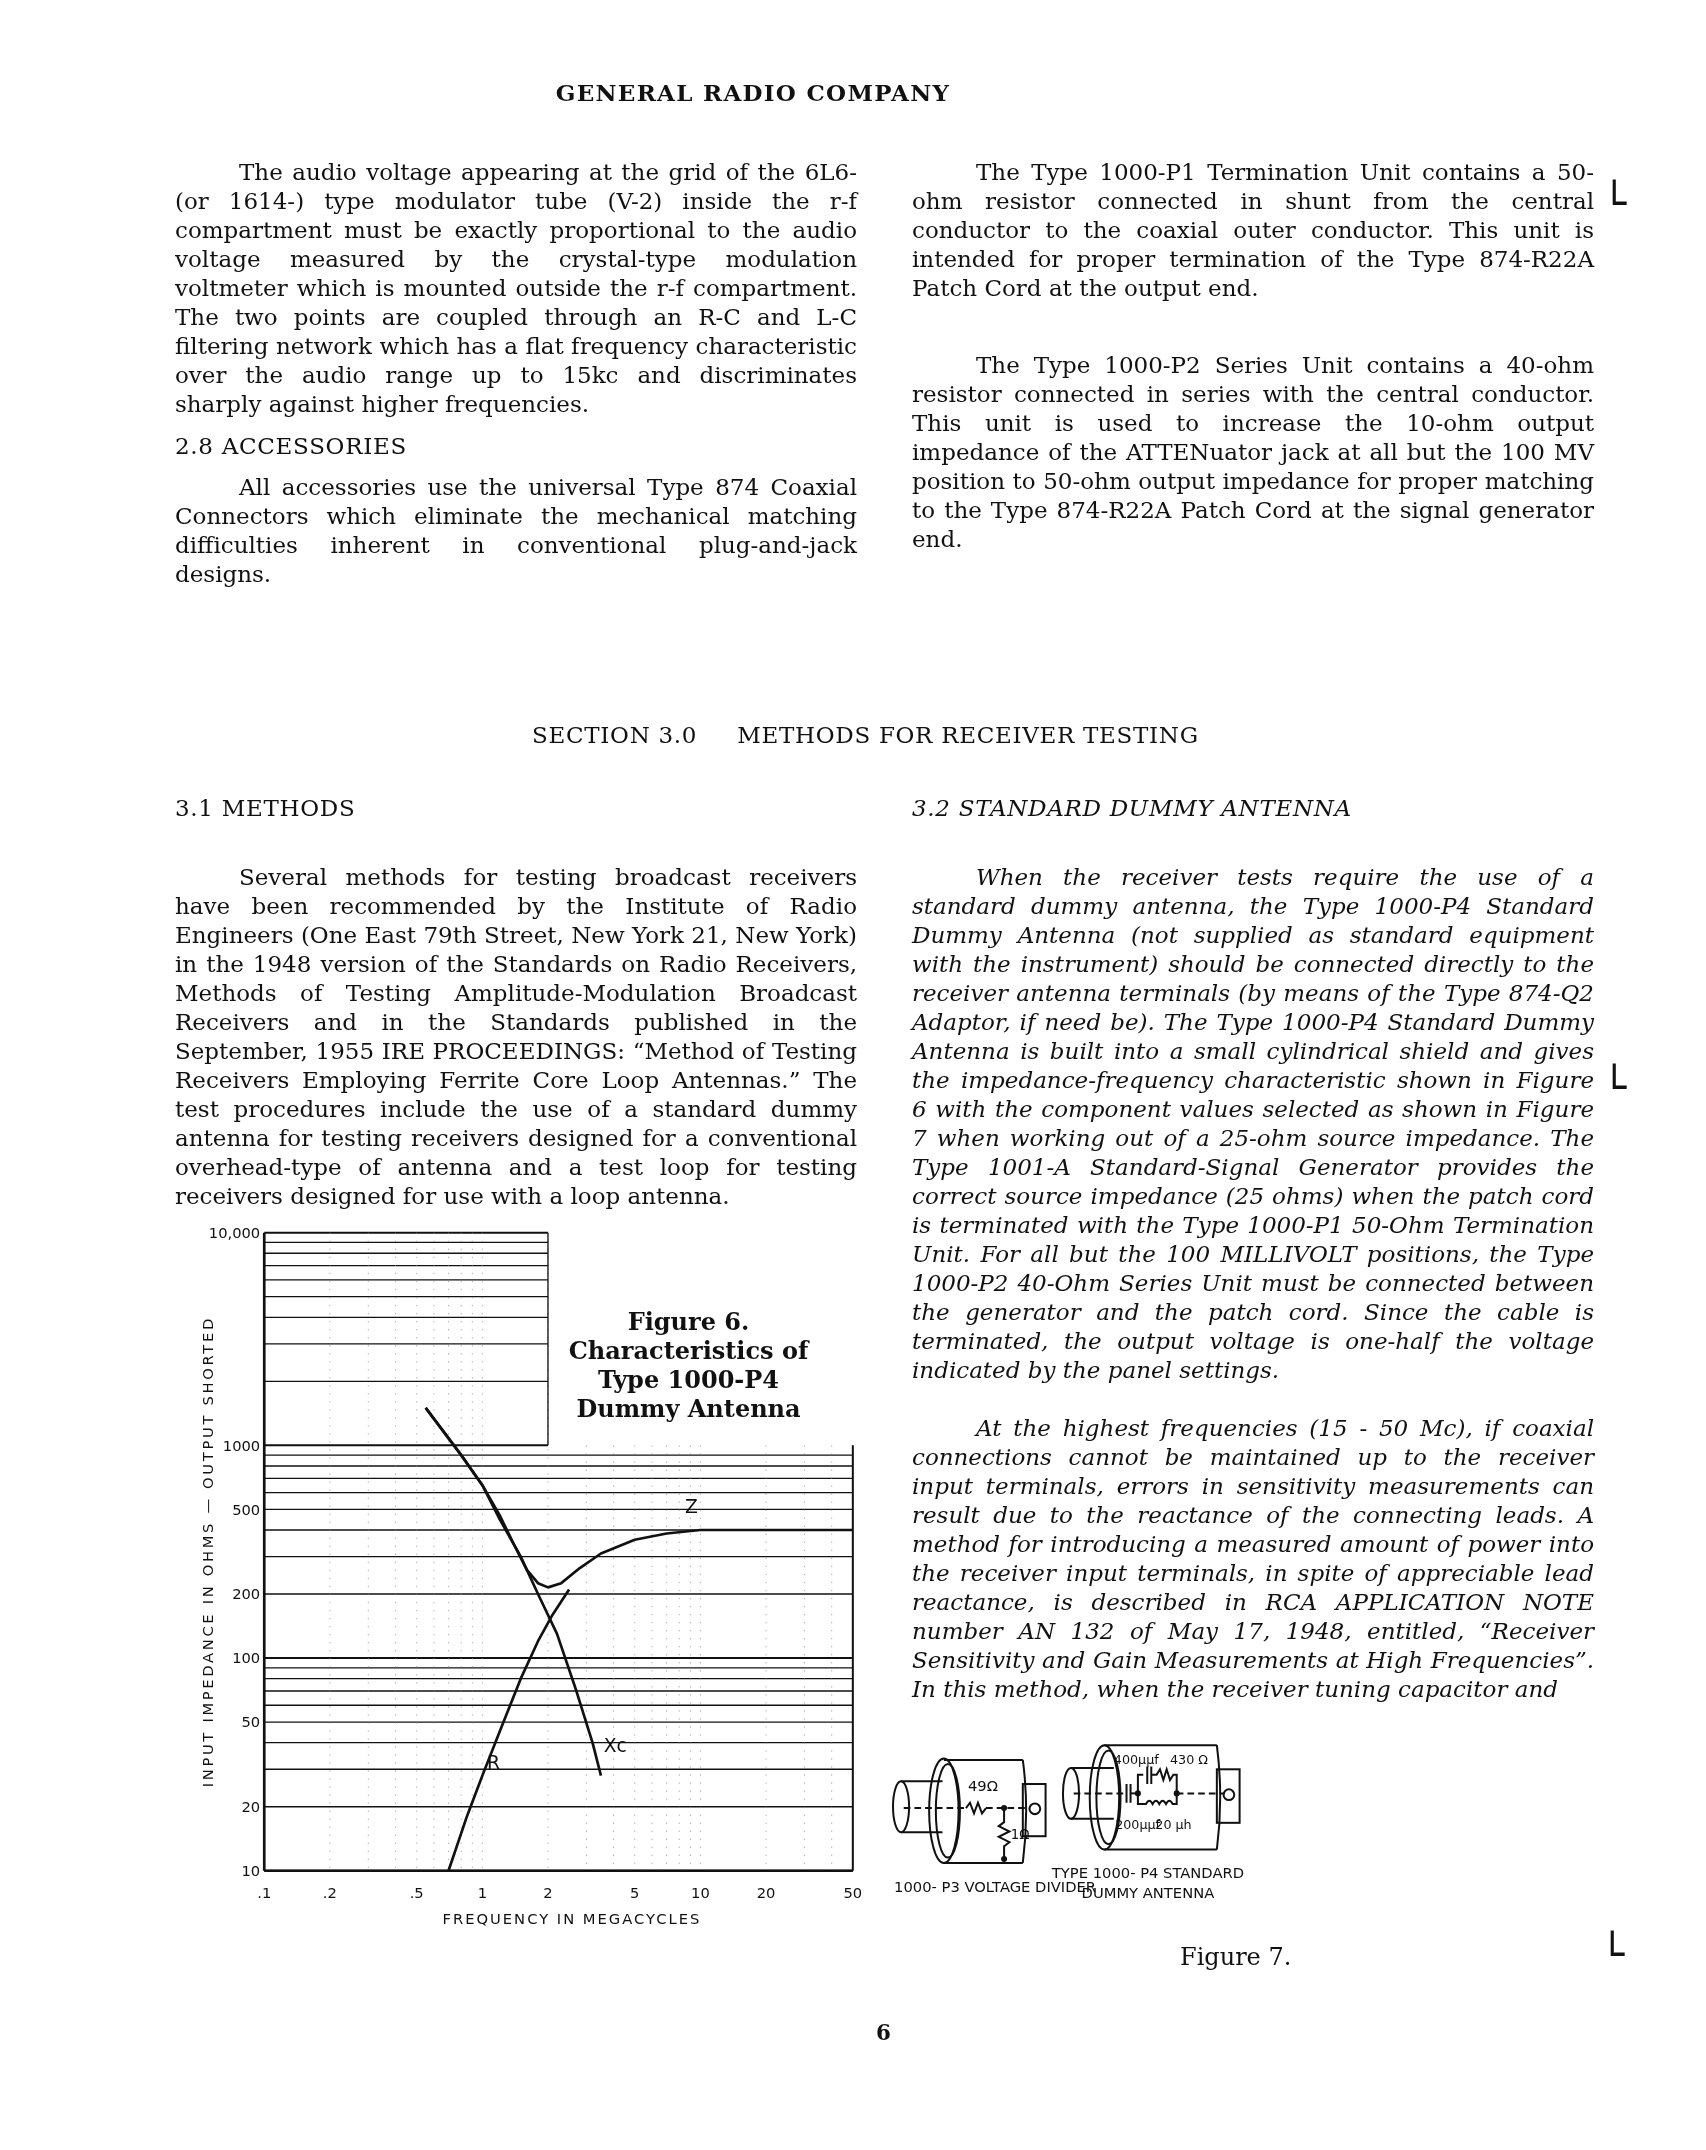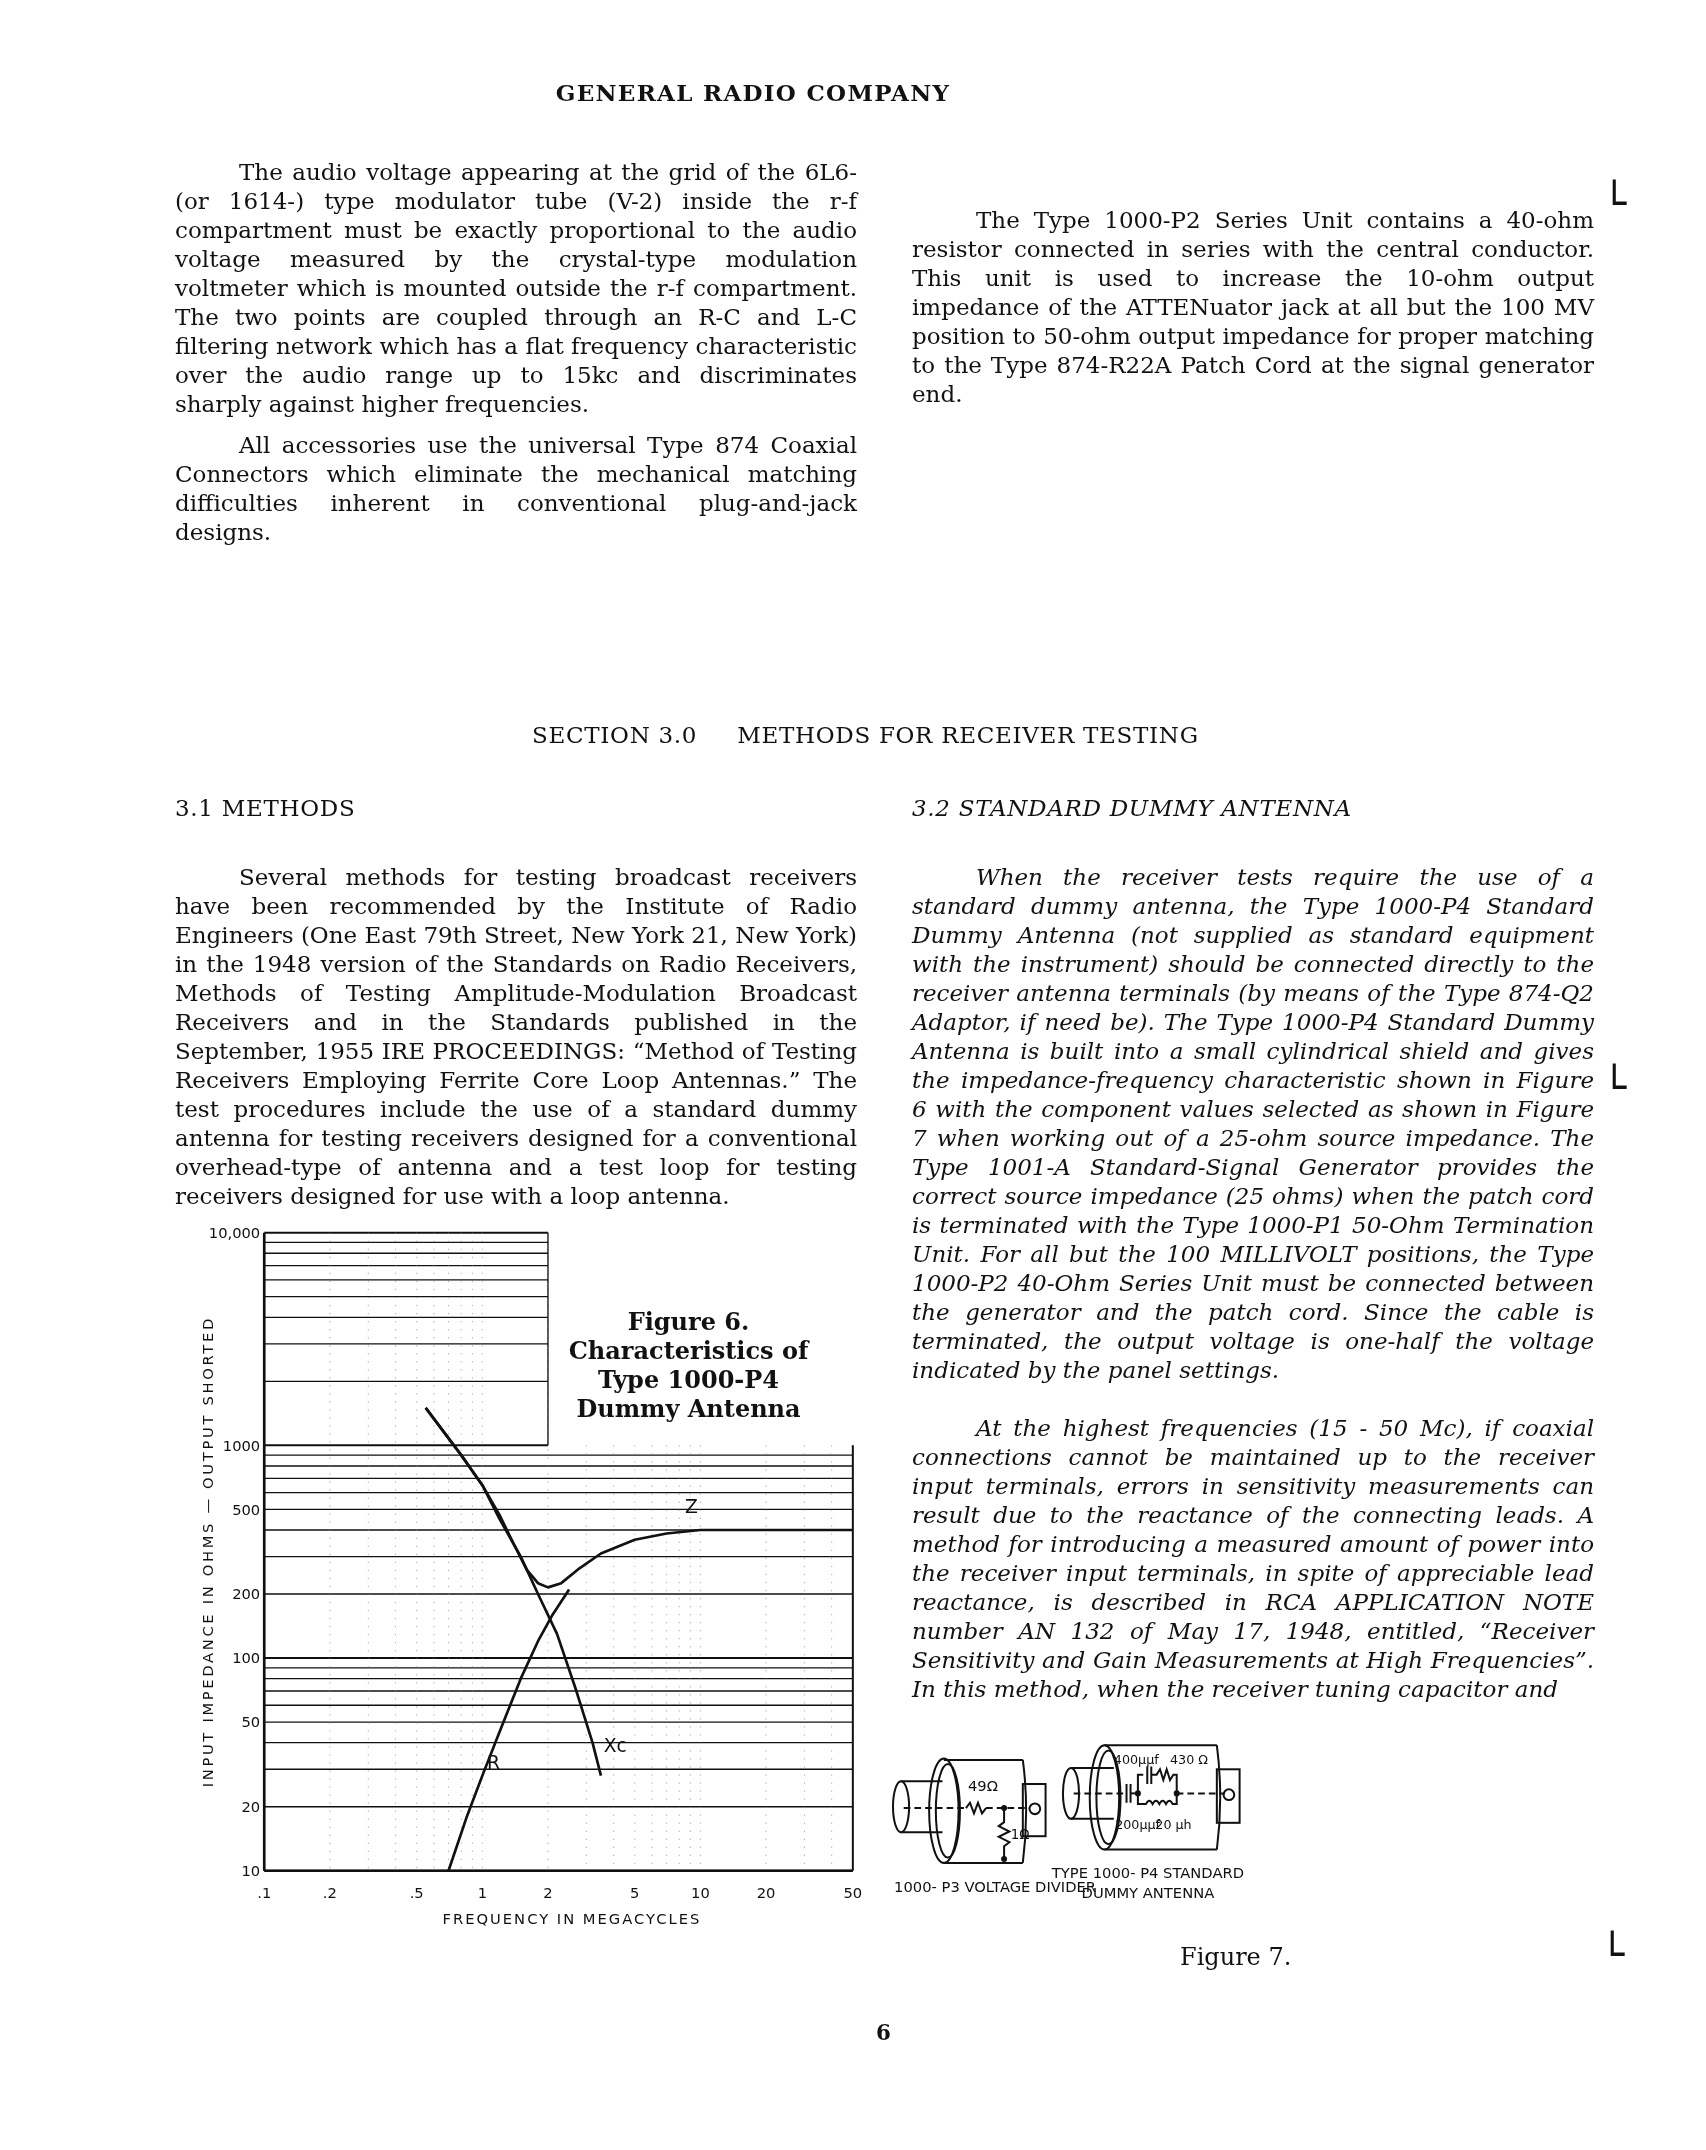--- a/index.html
+++ b/index.html
@@ -17,24 +17,26 @@
   .mark { font-size:40px; font-weight:bold; }
   svg text { font-family:"DejaVu Sans", sans-serif; fill:#111; }
 </style>
 </head>
 <body>
 
 <div class="abs header">GENERAL RADIO COMPANY</div>
 
 <div class="abs col-text" style="left:175px; top:158px; width:682px;">
   <p class="indent">The audio voltage appearing at the grid of the 6L6- (or 1614-) type modulator tube (V-2) inside the r-f compartment must be exactly proportional to the audio voltage measured by the crystal-type modulation voltmeter which is mounted outside the r-f compartment. The two points are coupled through an R-C and L-C filtering network which has a flat frequency characteristic over the audio range up to 15kc and discriminates sharply against higher frequencies.</p>
+  <div class="heading" style="margin-top:13.4px;">2.8 ACCESSORIES</div>
   <p class="indent" style="margin-top:12px;">All accessories use the universal Type 874 Coaxial Connectors which eliminate the mechanical matching difficulties inherent in conventional plug-and-jack designs.</p>
 </div>
 
 <div class="abs col-text" style="left:912px; top:158px; width:682px;">
+  <p class="indent">The Type 1000-P1 Termination Unit contains a 50-ohm resistor connected in shunt from the central conductor to the coaxial outer conductor. This unit is intended for proper termination of the Type 874-R22A Patch Cord at the output end.</p>
   <p class="indent" style="margin-top:48px;">The Type 1000-P2 Series Unit contains a 40-ohm resistor connected in series with the central conductor. This unit is used to increase the 10-ohm output impedance of the ATTENuator jack at all but the 100 MV position to 50-ohm output impedance for proper matching to the Type 874-R22A Patch Cord at the signal generator end.</p>
 </div>
 <div class="abs mark" style="left:1602px; top:179px;">└</div>
 
 <div class="abs section-title" style="left:532px; top:722px;">SECTION 3.0     METHODS FOR RECEIVER TESTING</div>
 
 <div class="abs col-text" style="left:175px; top:794px; width:682px;">
   <div class="heading">3.1 METHODS</div>
   <p class="indent" style="margin-top:40px;">Several methods for testing broadcast receivers have been recommended by the Institute of Radio Engineers (One East 79th Street, New York 21, New York) in the 1948 version of the Standards on Radio Receivers, Methods of Testing Amplitude-Modulation Broadcast Receivers and in the Standards published in the September, 1955 IRE PROCEEDINGS: “Method of Testing Receivers Employing Ferrite Core Loop Antennas.” The test procedures include the use of a standard dummy antenna for testing receivers designed for a conventional overhead-type of antenna and a test loop for testing receivers designed for use with a loop antenna.</p>
 </div>

